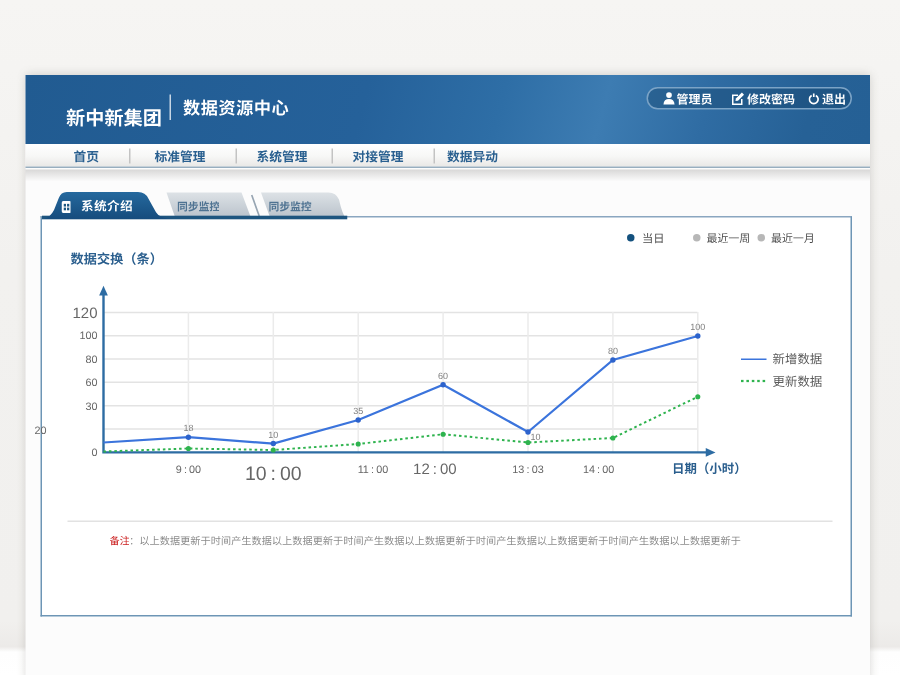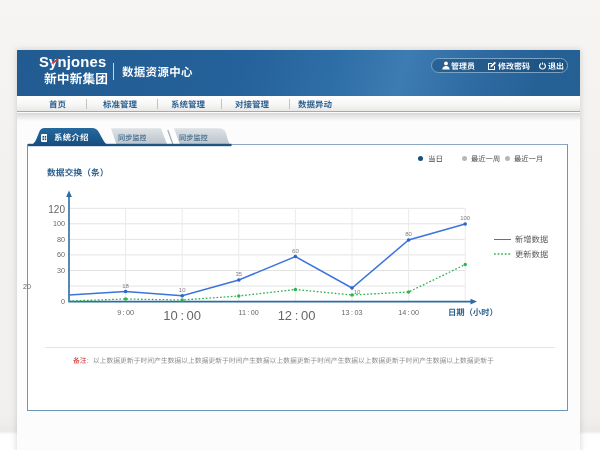--- a/index.html
+++ b/index.html
@@ -70,23 +70,20 @@
       <path id="r4e8e" d="M124 111V186H470V439H55V514H470V850C470 871 462 877 440 877C418 878 341 879 259 876C271 898 285 933 290 955C393 955 459 954 496 941C534 929 549 905 549 850V514H946V439H549V186H876V111Z"></path>
       <path id="r65f6" d="M474 428C527 505 595 611 627 672L693 634C659 573 590 471 536 395ZM324 478V706H153V478ZM324 411H153V192H324ZM81 124V855H153V774H394V124ZM764 45V240H440V314H764V847C764 867 756 874 736 874C714 876 640 876 562 873C573 895 585 929 590 950C690 950 754 949 790 936C826 924 840 902 840 847V314H962V240H840V45Z"></path>
       <path id="r95f4" d="M91 265V960H168V265ZM106 89C152 133 204 196 227 236L289 196C265 154 211 95 164 53ZM379 585H619V720H379ZM379 389H619V522H379ZM311 326V782H690V326ZM352 96V167H836V869C836 882 832 886 819 887C806 887 765 888 723 886C733 905 743 937 747 955C808 955 851 955 878 943C904 930 913 911 913 869V96Z"></path>
       <path id="r4ea7" d="M263 268C296 313 333 374 348 414L416 383C400 344 361 284 328 241ZM689 246C671 297 636 369 607 416H124V553C124 659 115 807 35 916C52 925 85 952 97 967C185 849 202 674 202 555V490H928V416H683C711 374 743 321 770 274ZM425 59C448 89 472 128 486 160H110V232H902V160H572L575 159C561 125 530 75 500 39Z"></path>
       <path id="r751f" d="M239 56C201 199 136 338 54 427C73 437 106 459 121 472C159 427 194 370 226 307H463V528H165V600H463V855H55V928H949V855H541V600H865V528H541V307H901V234H541V40H463V234H259C281 183 300 128 315 73Z"></path>
       <path id="rff1a" d="M250 394C290 394 326 365 326 320C326 274 290 244 250 244C210 244 174 274 174 320C174 365 210 394 250 394ZM250 884C290 884 326 854 326 809C326 763 290 734 250 734C210 734 174 763 174 809C174 854 210 884 250 884Z"></path>
     </defs>
   </svg>
 <div class="abs" style="left:17px;top:50px;width:563px;height:405px;background:#fcfcfc;box-shadow:0 0 6px rgba(110,105,100,.30)">
     <div class="abs" style="left:0;top:0;width:563px;height:46px;background:linear-gradient(105deg,#215b91 0%,#25619a 40%,#2e6ea6 56%,#3d7cb2 68%,#2f6ca3 80%,#266196 92%,#256095 100%);">
-      <div class="abs" style="left:22px;top:3.6px;width:72px;height:17px;color:#fff;font-weight:bold;font-size:14.8px;letter-spacing:0.2px;font-family:'Liberation Sans',sans-serif">S<span style="position:relative">y<svg style="position:absolute;left:0.5px;top:3.8px" width="9.5" height="8.5" viewBox="0 0 9 8">
-            <path d="M0.8 5.8 Q3.5 4.6 5.5 2.4 Q7 0.8 8.2 1.4 Q7.4 3.6 4.8 5.2 Q2.2 6.8 0.8 5.8Z" fill="#d63726"></path>
-          </svg></span>njones</div>
       <svg style="position:absolute;left:26.8px;top:22.2px;" width="64.0" height="12.8" viewBox="0 0 5000 1000" fill="#ffffff">
         <use href="#b65b0" x="0"></use>
         <use href="#b4e2d" x="1000"></use>
         <use href="#b65b0" x="2000"></use>
         <use href="#b96c6" x="3000"></use>
         <use href="#b56e2" x="4000"></use>
       </svg>
       <div class="abs" style="left:96px;top:13px;width:1px;height:17px;background:rgba(255,255,255,.75)"></div>
       <svg style="position:absolute;left:105px;top:16px;" width="70.5" height="11.5" viewBox="0 0 6130 1000" fill="#ffffff">
         <use href="#b6570" x="0"></use>
@@ -282,23 +279,23 @@
     <div class="abs" style="left:18px;top:247.1px;width:30px;text-align:right;font-size:7.2px;color:#666">0</div>
     <div class="abs" style="left:6px;top:231.5px;width:30px;text-align:left;font-size:7.2px;color:#666">20</div>
     <div class="abs" style="left:18px;top:216.0px;width:30px;text-align:right;font-size:7.2px;color:#666">30</div>
     <div class="abs" style="left:18px;top:200.4px;width:30px;text-align:right;font-size:7.2px;color:#666">60</div>
     <div class="abs" style="left:18px;top:184.9px;width:30px;text-align:right;font-size:7.2px;color:#666">80</div>
     <div class="abs" style="left:18px;top:169.3px;width:30px;text-align:right;font-size:7.2px;color:#666">100</div>
     <div class="abs" style="left:18px;top:153.8px;width:30px;text-align:right;font-size:10px;color:#666">120</div>
     <div class="abs" style="left:88.6px;top:257.5px;width:40px;text-align:center;font-size:7.2px;color:#666">9 : 00</div>
     <div class="abs" style="left:145.2px;top:257.5px;width:40px;text-align:center;font-size:13px;color:#666">10 : 00</div>
     <div class="abs" style="left:201.8px;top:257.5px;width:40px;text-align:right;font-size:7.2px;color:#666">11 : 00</div>
-    <div class="abs" style="left:258.4px;top:257.5px;width:40px;text-align:right;font-size:13px;color:#666">12 : 00</div>
+    <div class="abs" style="left:258.4px;top:257.5px;width:40px;text-align:left;font-size:10px;color:#666">12 : 00</div>
     <div class="abs" style="left:315.0px;top:257.5px;width:40px;text-align:center;font-size:7.2px;color:#666">13 : 03</div>
-    <div class="abs" style="left:371.6px;top:257.5px;width:40px;text-align:center;font-size:7.2px;color:#666">14 : 00</div>
+    <div class="abs" style="left:371.6px;top:257.5px;width:40px;text-align:left;font-size:7.2px;color:#666">14 : 00</div>
     <div class="abs" style="left:477px;top:188.6px;width:17px;height:1.7px;background:#3b74dc"></div>
     <svg style="position:absolute;left:498px;top:185px;" width="33.2" height="8.3" viewBox="0 0 4000 1000" fill="#5a5a5a">
       <use href="#r65b0" x="0"></use>
       <use href="#r589e" x="1000"></use>
       <use href="#r6570" x="2000"></use>
       <use href="#r636e" x="3000"></use>
     </svg>
     <svg class="abs" style="left:477px;top:202.6px" width="17" height="2">
       <path d="M0 1 H17" stroke="#2eb34e" stroke-width="1.6" stroke-dasharray="1.7 1.9"></path>
     </svg>

